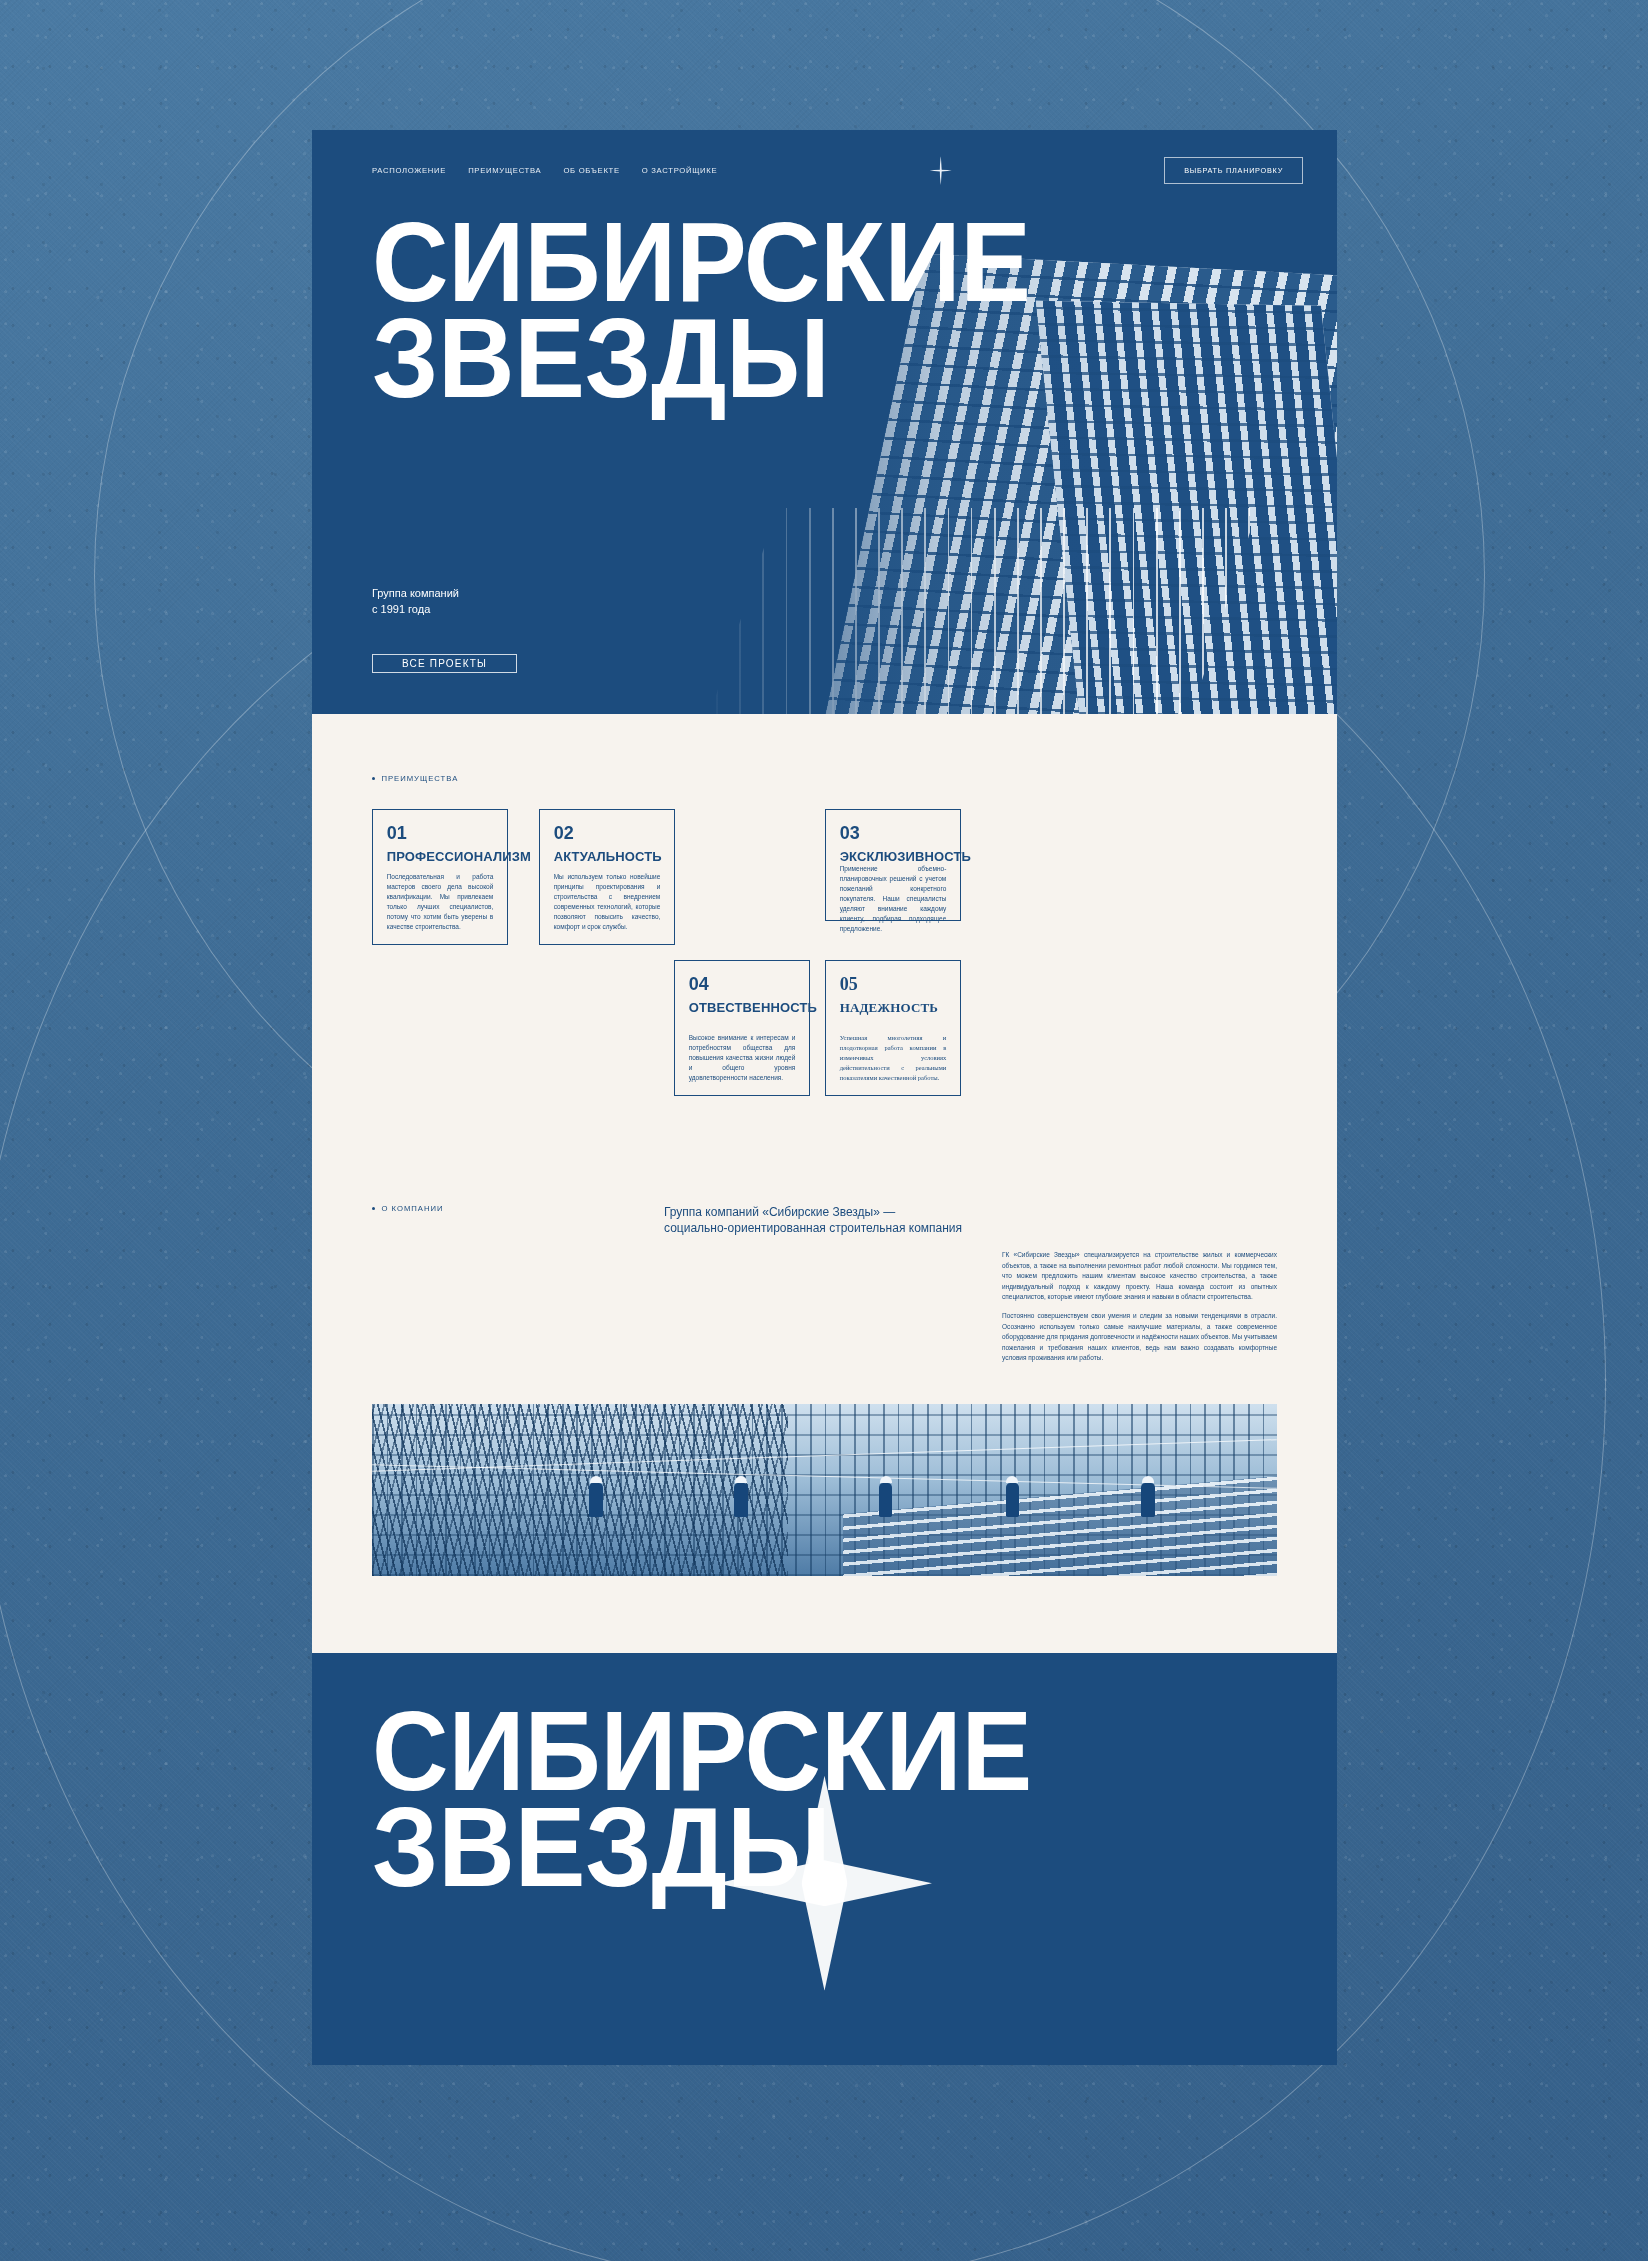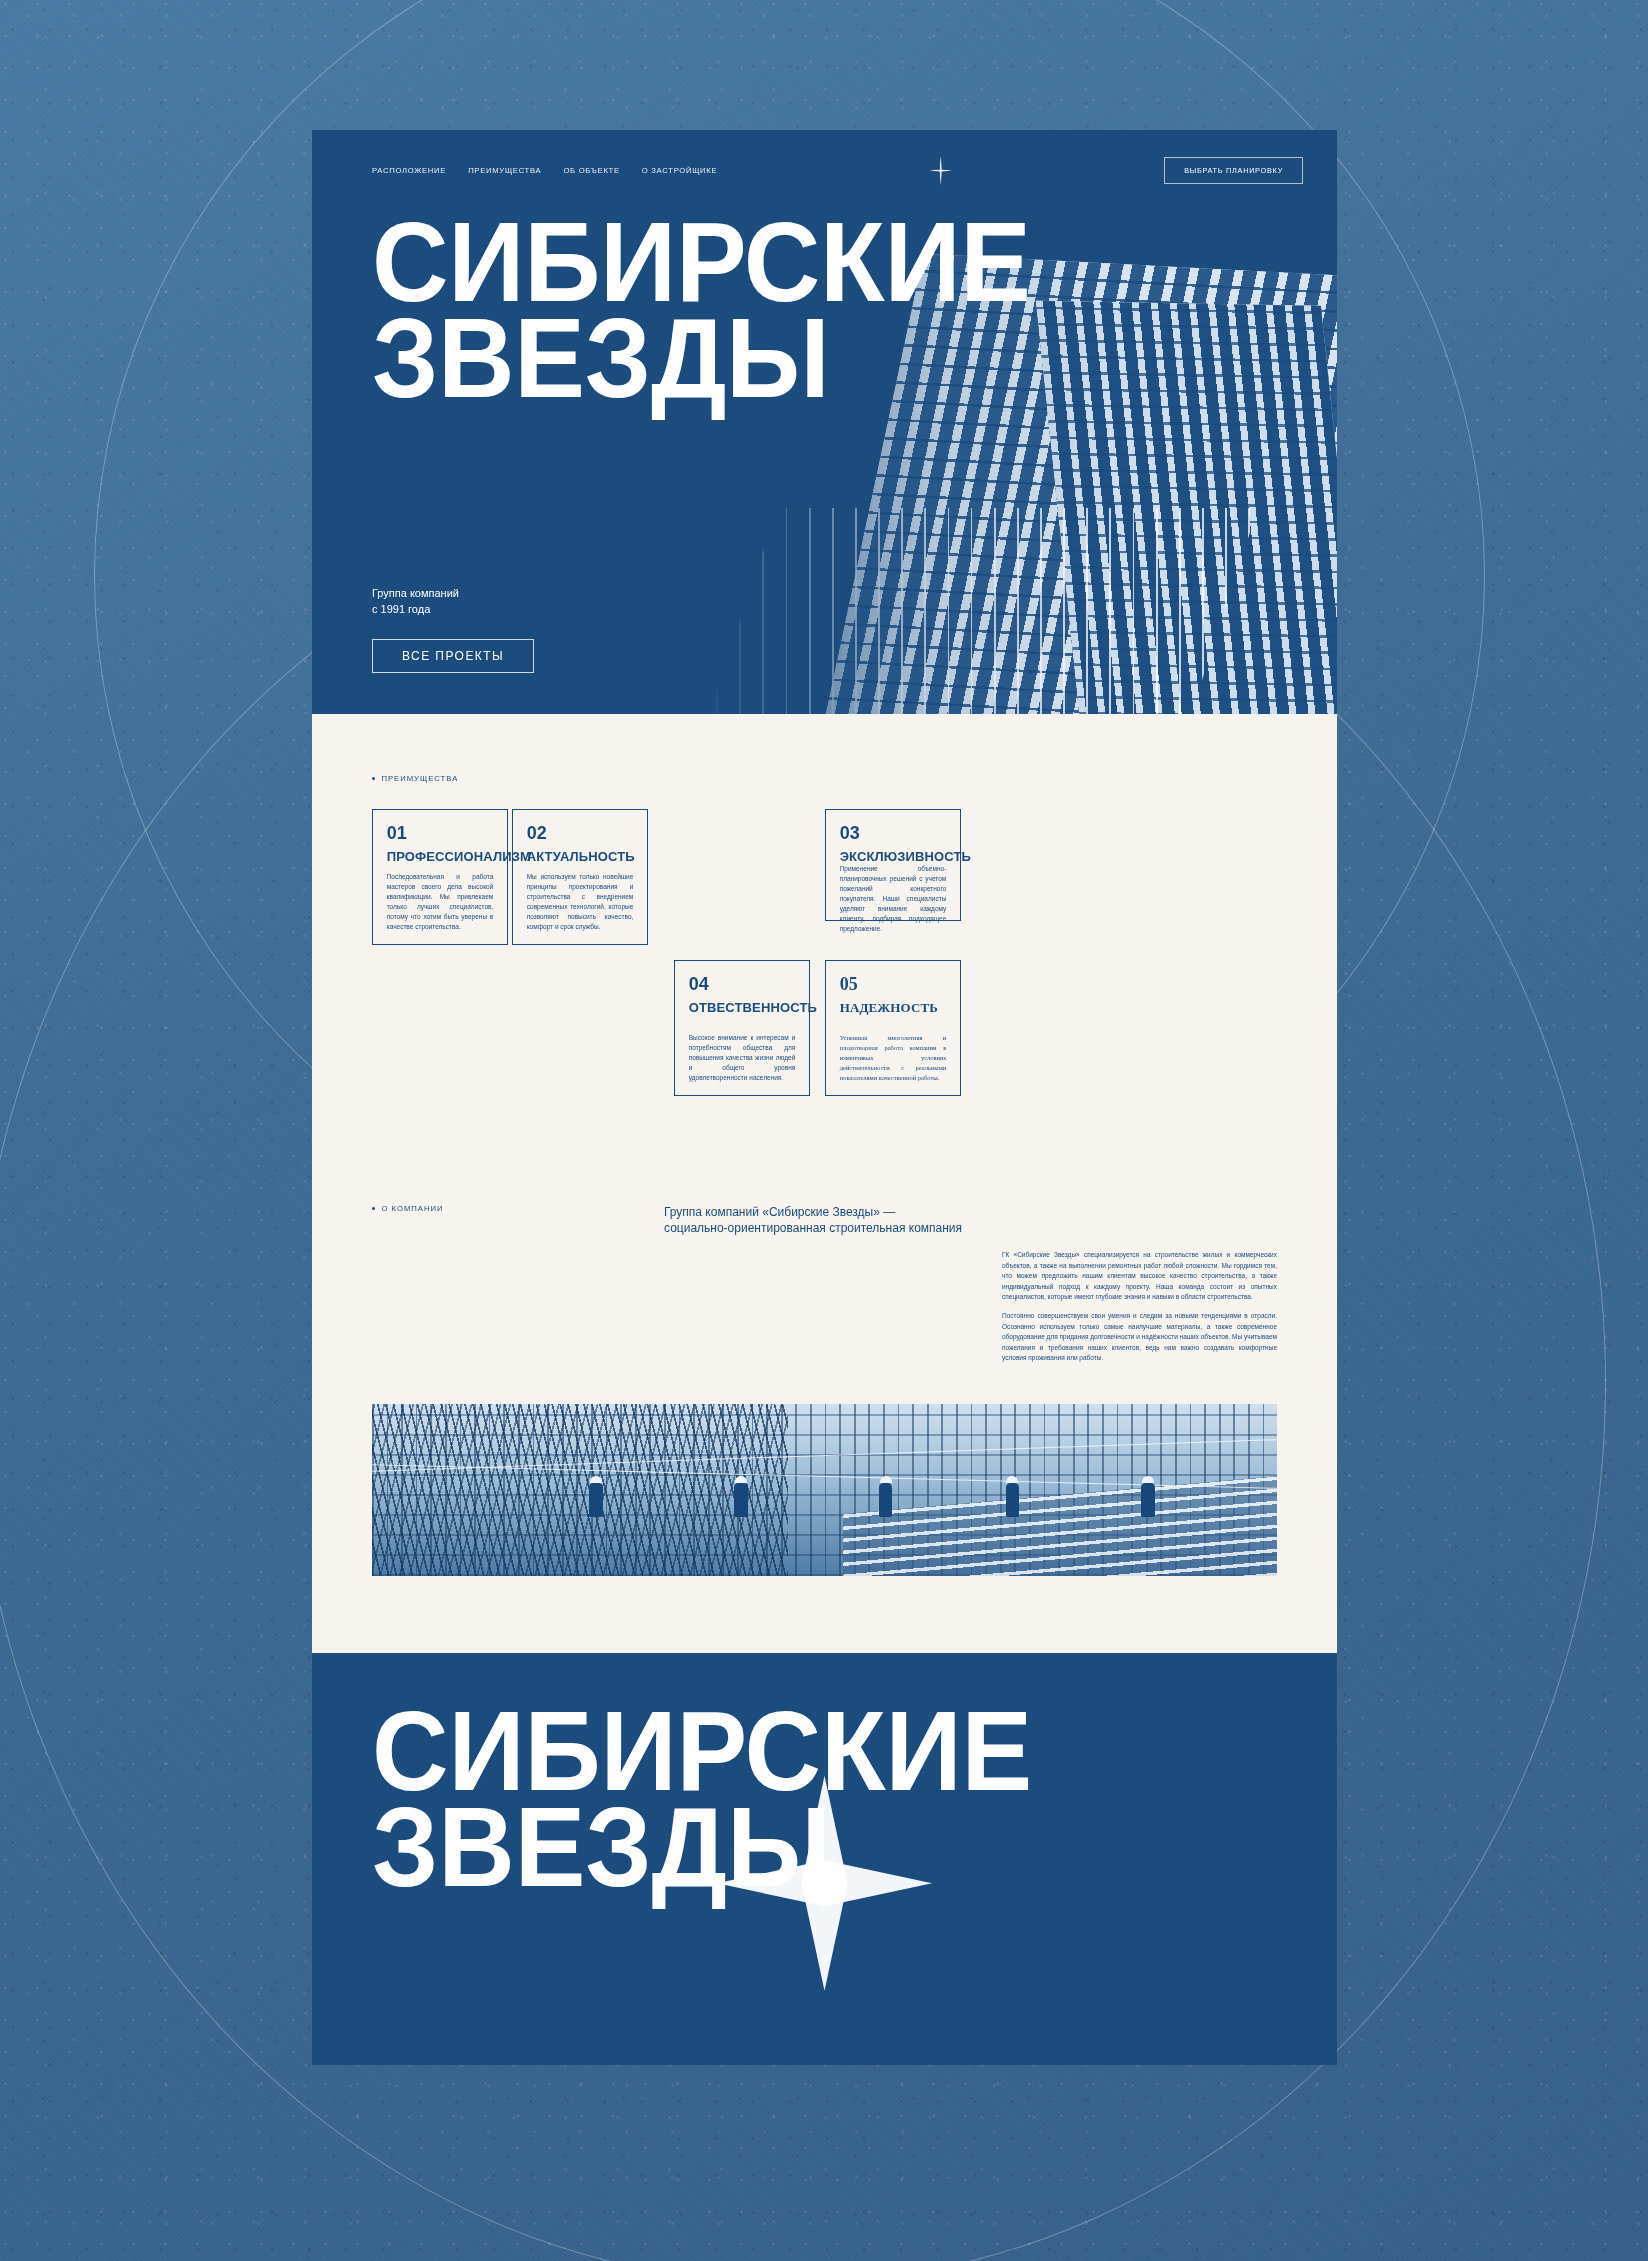--- a/index.html
+++ b/index.html
@@ -217,24 +217,24 @@
     line-height: 1.45;
   }
   .btn-projects {
     position: absolute;
     left: 60px;
     bottom: 41px;
     z-index: 6;
     border: 0.9px solid rgba(255,255,255,0.8);
     background: transparent;
     color: #fff;
-    font-size: 12px;
+    font-size: 10px;
     letter-spacing: 0.12em;
     text-transform: uppercase;
-    padding: 9px 29px;
+    padding: 3px 29px;
     cursor: pointer;
     font-family: inherit;
   }
 
   
   .light {
     background: #f7f3ee;
     padding: 60px 60px 77px 60px;
     position: relative;
   }
@@ -283,21 +283,21 @@
   }
   .card .txt {
     color: #1c4c7e;
     font-size: 6.5px;
     line-height: 1.55;
     text-align: justify;
     margin-top: auto;
   }
 
   .c1 { left: 0;    top: 0;   width: 136px; height: 136px; }
-  .c2 { left: 140px; top: 0;  width: 136px; height: 136px; }
+  .c2 { left: 167px; top: 0;  width: 136px; height: 136px; }
   .c3 { left: 453px; top: 0;  width: 136px; height: 112px; }
   .c4 { left: 302px; top: 151px; width: 136px; height: 136px; }
   .c5 { left: 453px; top: 151px; width: 136px; height: 136px; font-family: Liberation Serif, serif; }
 
   
   .about {
     display: flex;
     gap: 34px;
     margin-top: 129px;
   }

